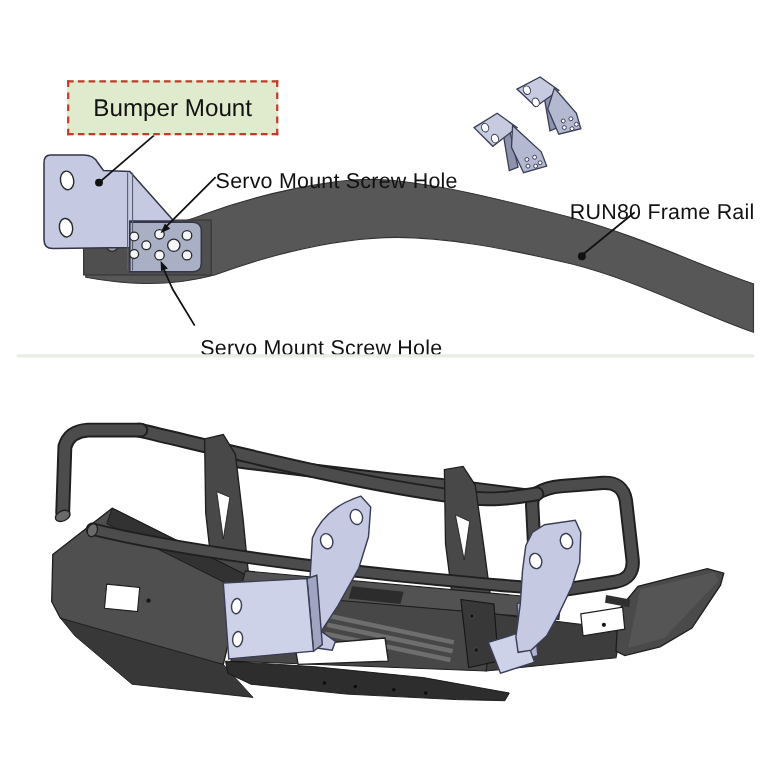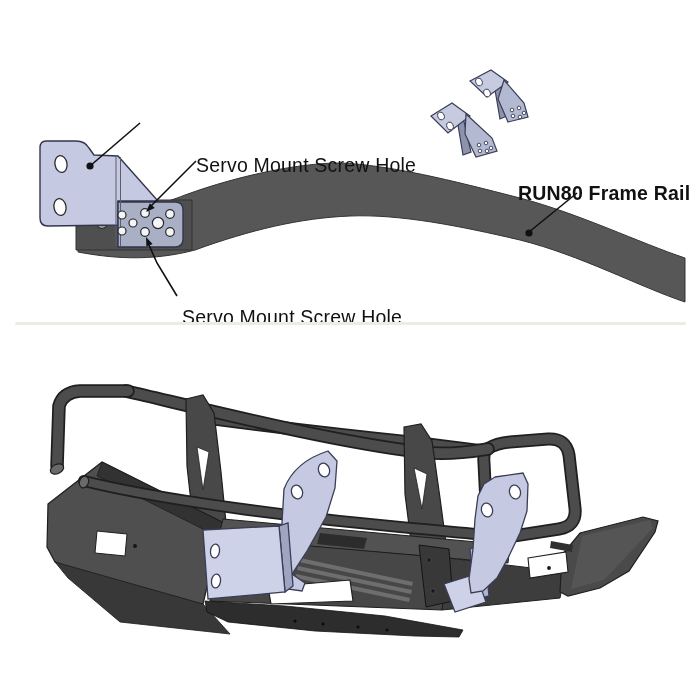--- a/index.html
+++ b/index.html
@@ -209,22 +209,25 @@
         <path d="M 444,584 L 476,574 L 486,602 L 455,612 Z" fill="#cdd2e8"></path>
         <path d="M 495,477 L 523,473 L 528,484 L 527,511 L 520,533 L 508,558 L 497,578
                  L 483,591 L 471,593 L 469,579 L 473,549 L 475,519 L 478,496 L 484,484 Z" fill="#c5cae2"></path>
         <ellipse cx="487" cy="510" rx="5.5" ry="7" transform="rotate(-15 487 510)" fill="#ffffff"></ellipse>
         <ellipse cx="515" cy="492" rx="5.5" ry="7" transform="rotate(-15 515 492)" fill="#ffffff"></ellipse>
       </g>
 
     </g>
   </svg>
 
+  <div class="callout-box">
+    <span>Bumper Mount</span>
+  </div>
 
   <div class="lbl" style="left:196px;top:138px;">Servo Mount Screw Hole</div>
 
   <div class="lbl" style="left:182px;top:290px;">Servo Mount Screw Hole</div>
 
-  <div class="lbl" style="left:518px;top:166px;font-weight:bold;">RUN80 Frame Rail</div>
+  <div class="lbl" style="left:518px;top:166px;">RUN80 Frame Rail</div>
 
   <div class="divider"></div>
 
 </div>
 
 </body></html>

